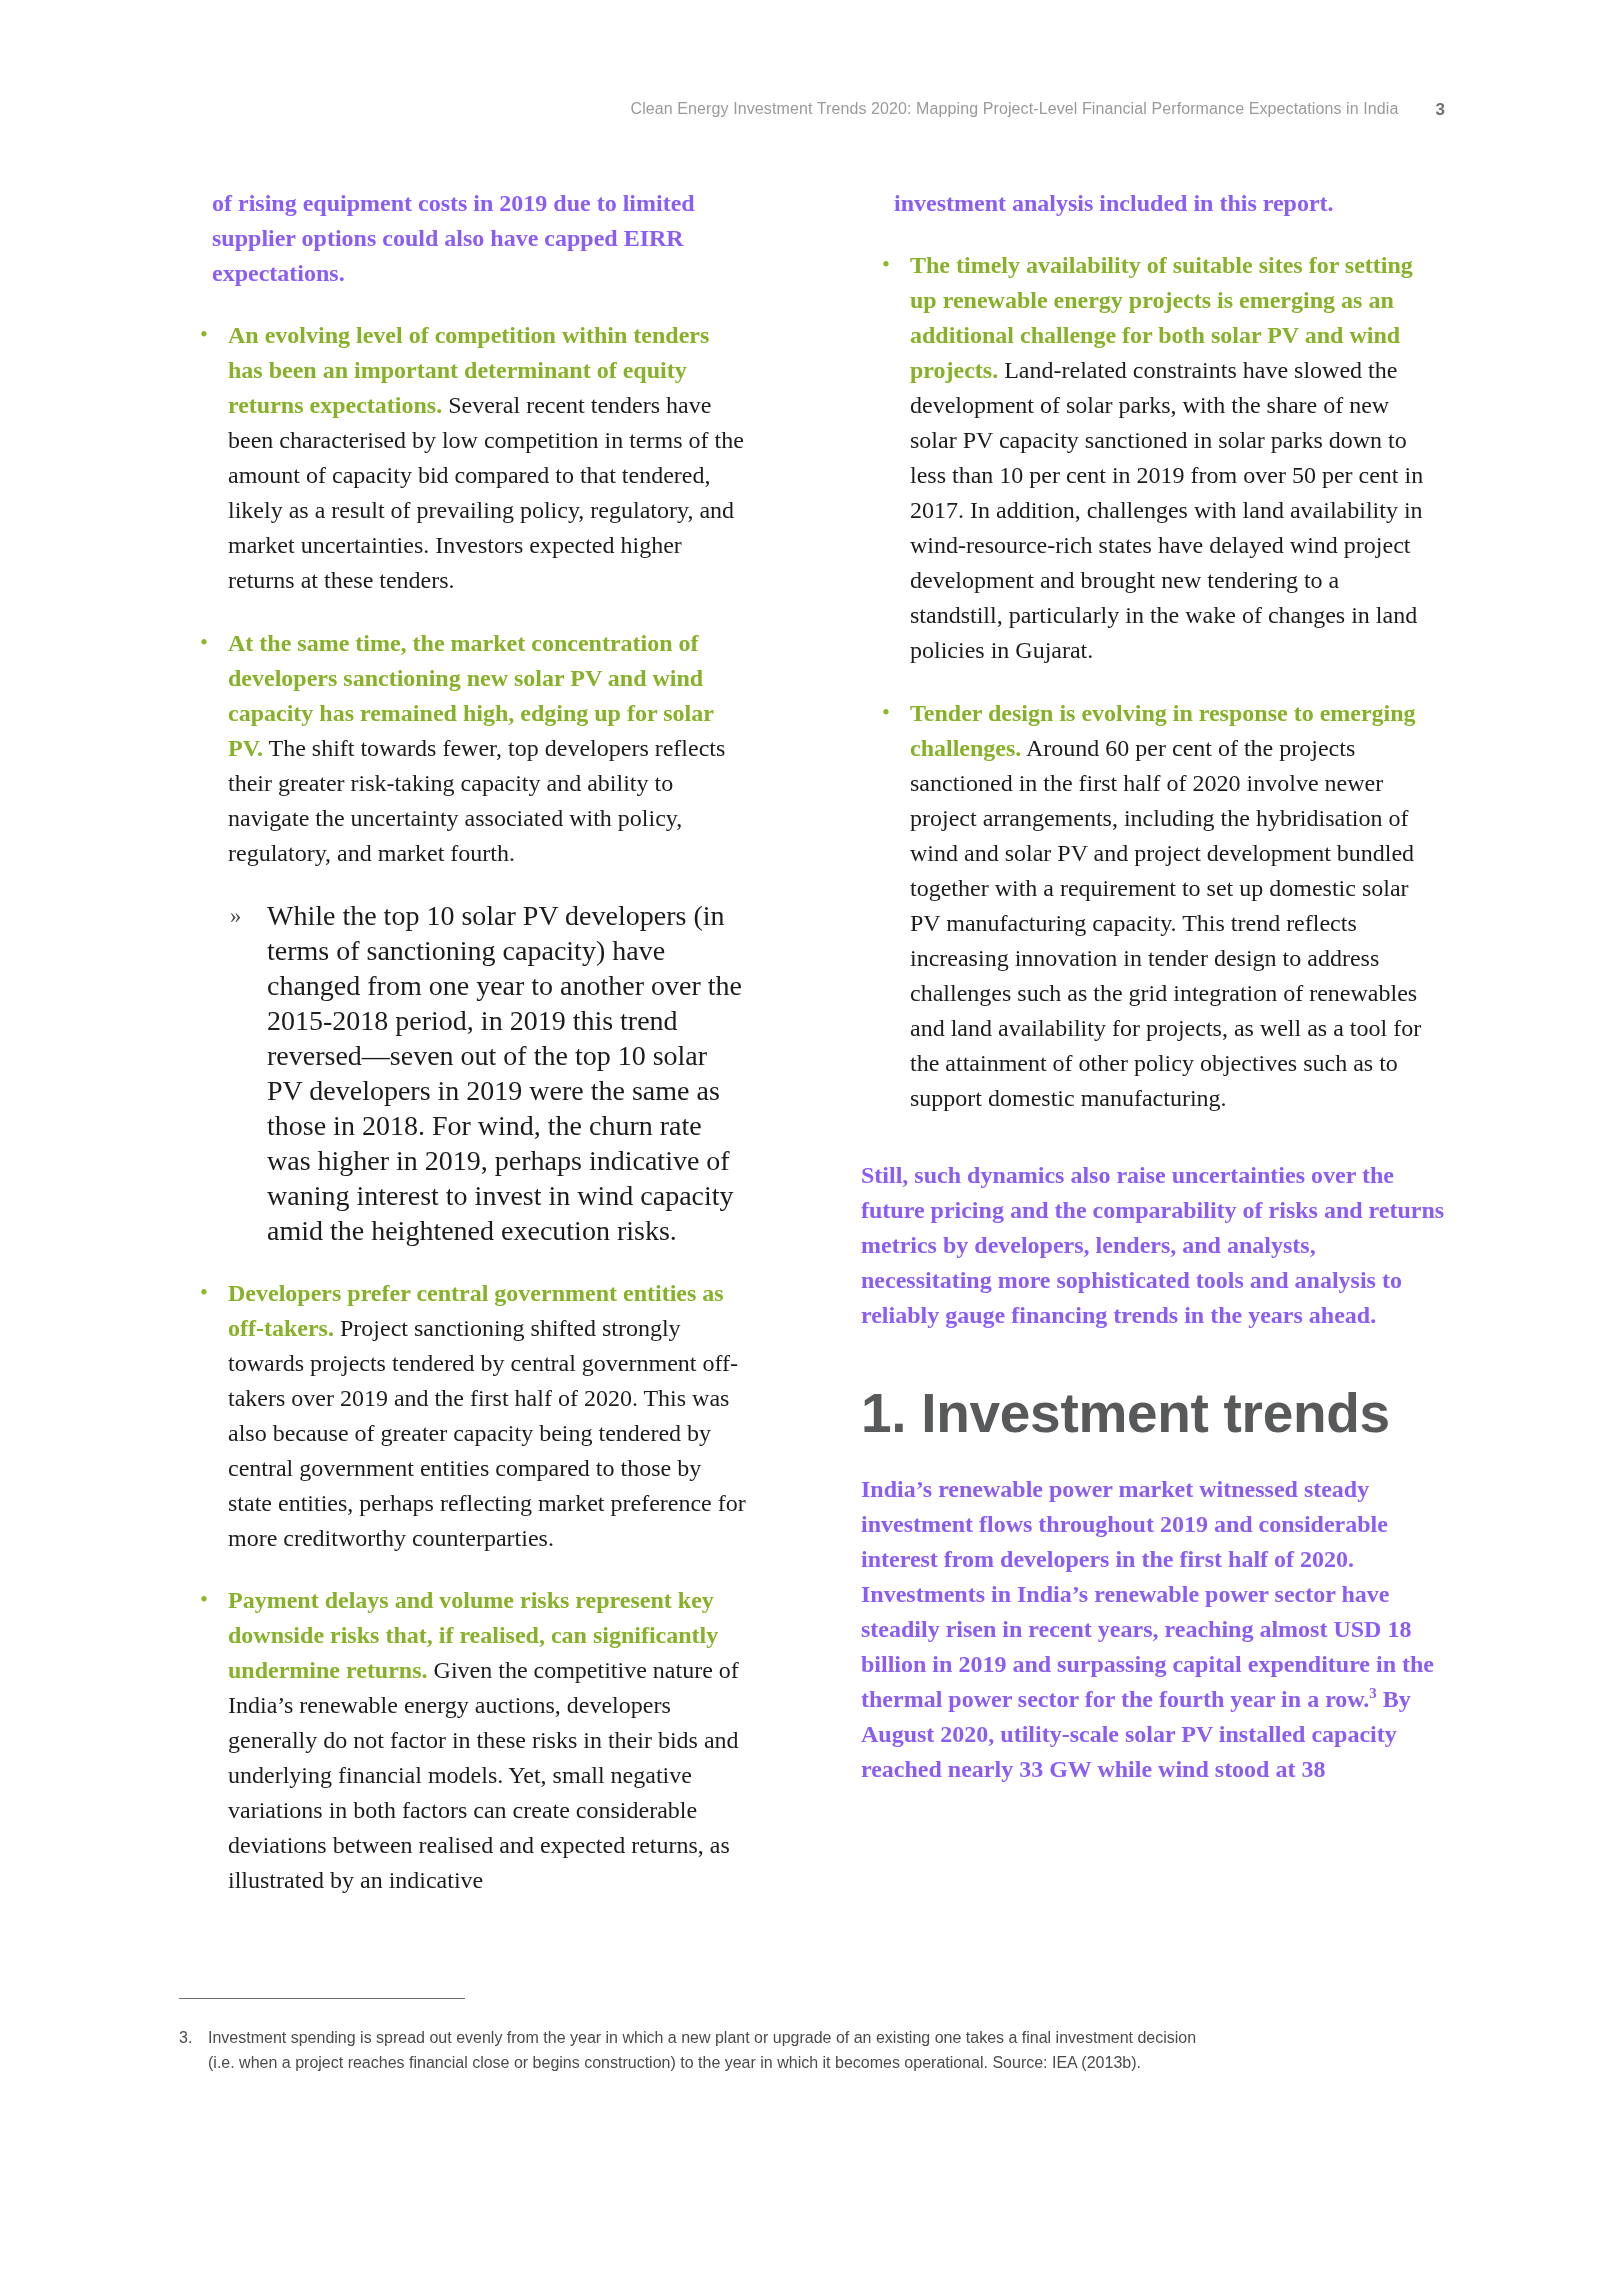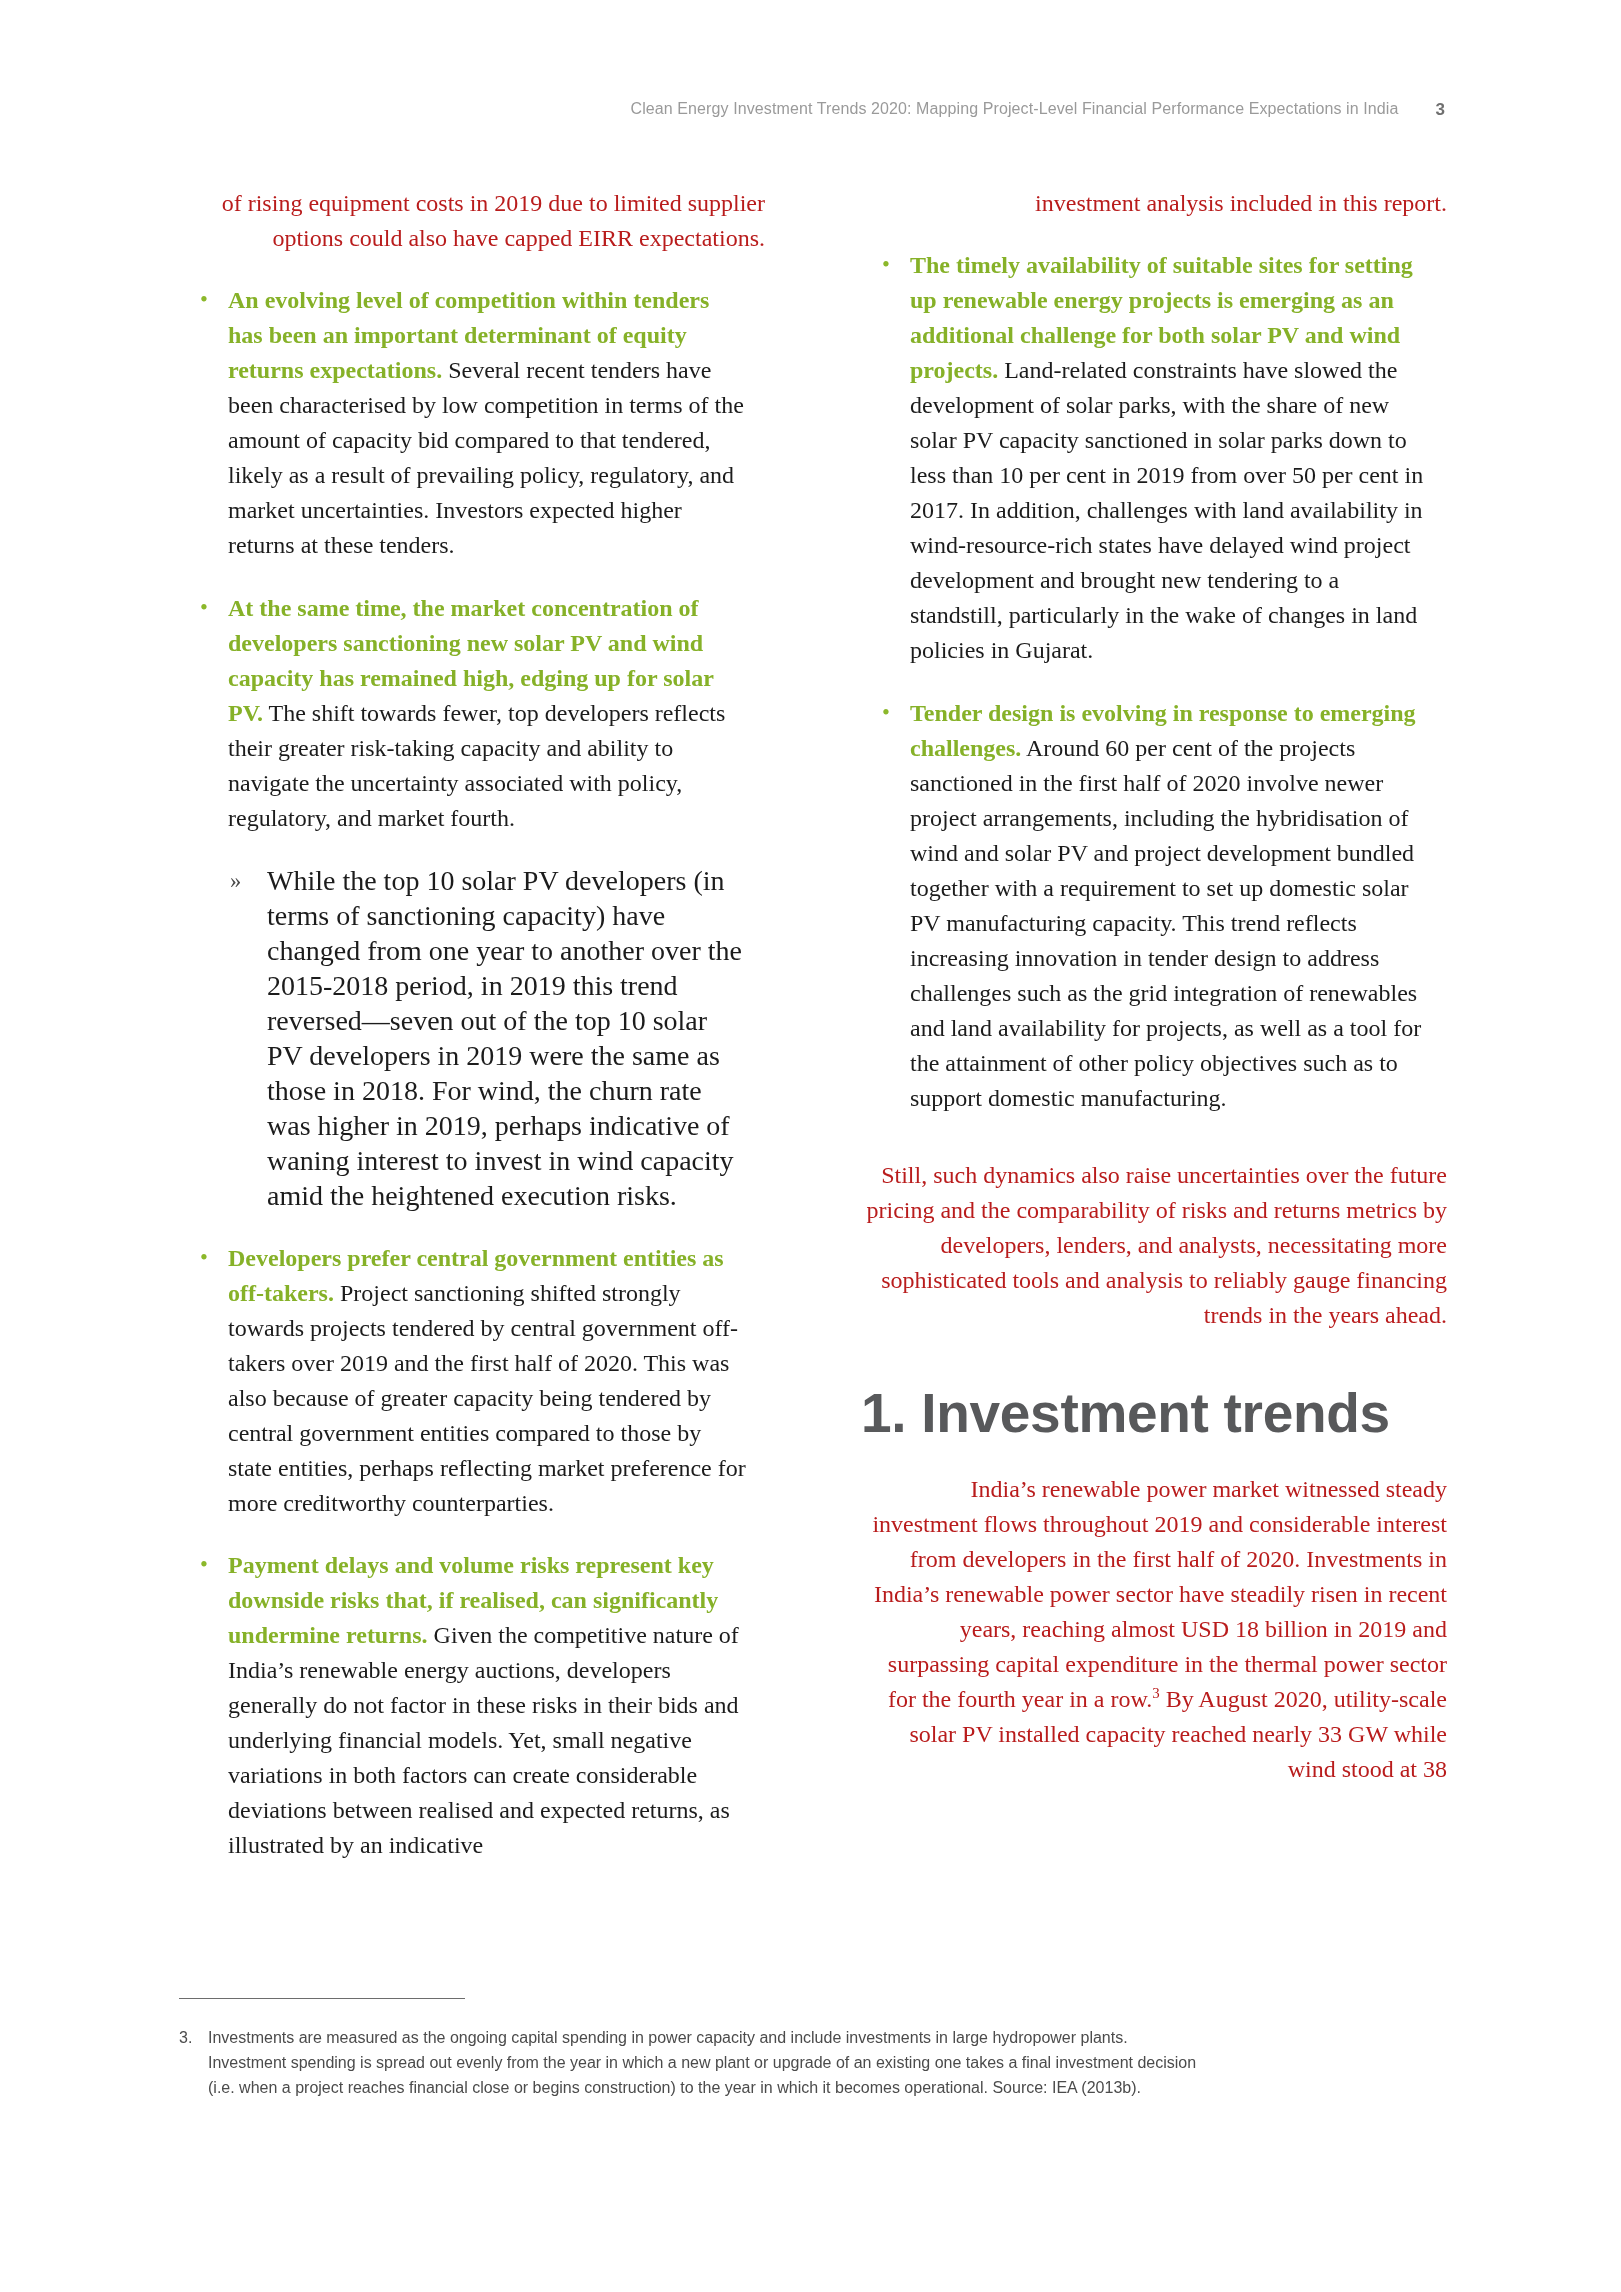--- a/index.html
+++ b/index.html
@@ -58,23 +58,24 @@
     gap: 96px;
   }
   .col {
     width: 586px;
   }
 
   p.body-par {
     margin: 0 0 0 0;
     font-size: 24px;
     line-height: 35px;
-    text-align: right;
-    color: #b91c1c;
+    text-align: left;
+    color: #8b5cf6;
     hyphens: none;
+    font-weight: bold;
   }
 
   .indent-par {
     padding-left: 33px;
   }
 
   
   ul.bullets {
     list-style: none;
     margin: 16px;
@@ -234,21 +235,20 @@
       <p class="body-par"><span>India’s renewable power market witnessed steady investment flows throughout 2019 and considerable interest from developers in the first half of 2020. Investments in India’s renewable power sector have steadily risen in recent years, reaching almost USD 18 billion in 2019 and surpassing capital expenditure in the thermal power sector for the fourth year in a row.</span><sup class="fn-ref">3</sup><span> By August 2020, utility-scale solar PV installed capacity reached nearly 33 GW while wind stood at 38</span></p>
 
     </div>
   </div>
 
   <div class="footnote-area">
     <div class="footnote-rule"></div>
     <div class="footnote">
       <div class="fn-num">3.</div>
       <div class="fn-text">
-        <span>Investments are measured as the ongoing capital spending in power capacity and include investments in large hydropower plants.</span>
         <span>Investment spending is spread out evenly from the year in which a new plant or upgrade of an existing one takes a final investment decision</span>
         <span>(i.e. when a project reaches financial close or begins construction) to the year in which it becomes operational. Source: IEA (2013b).</span>
       </div>
     </div>
   </div>
 
 </div>
 
 
 </body></html>

